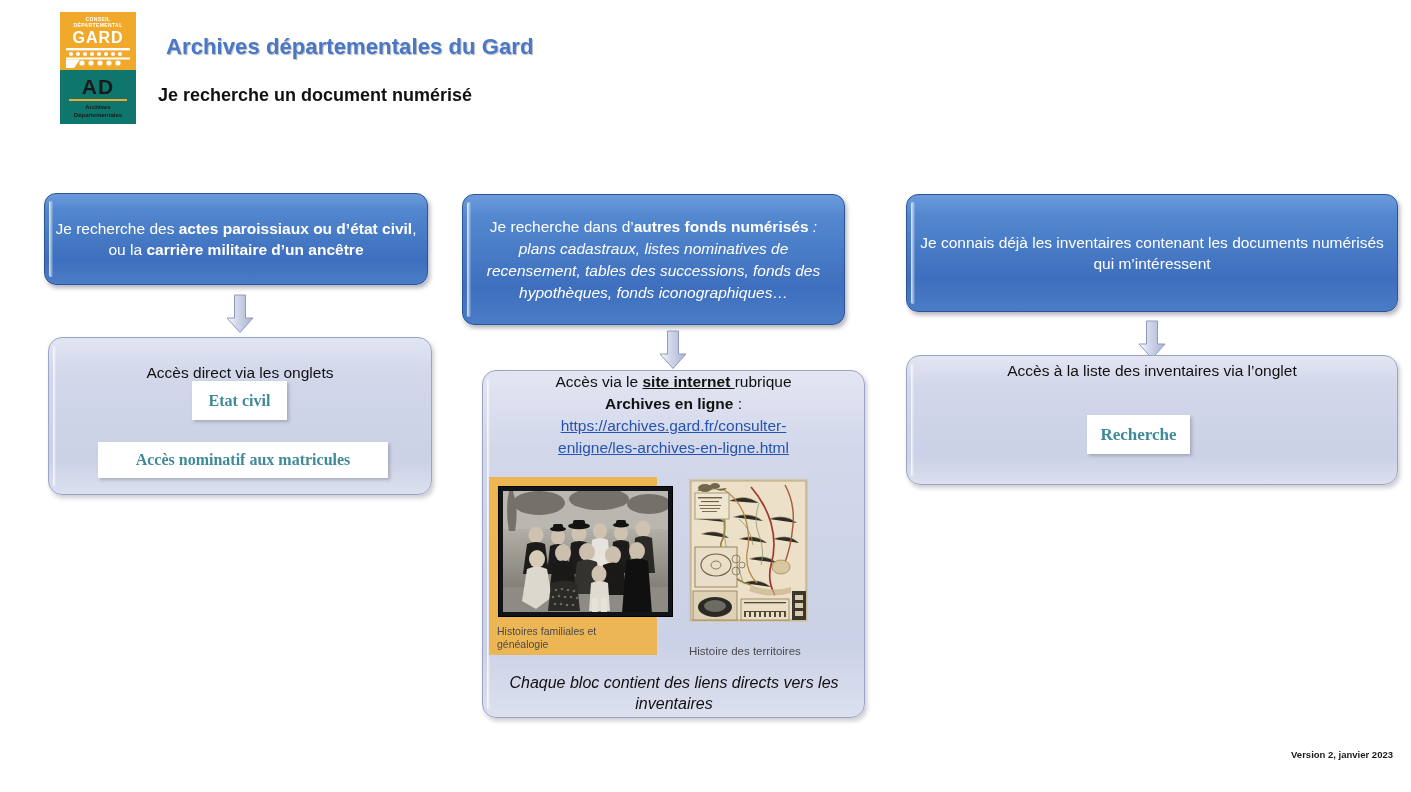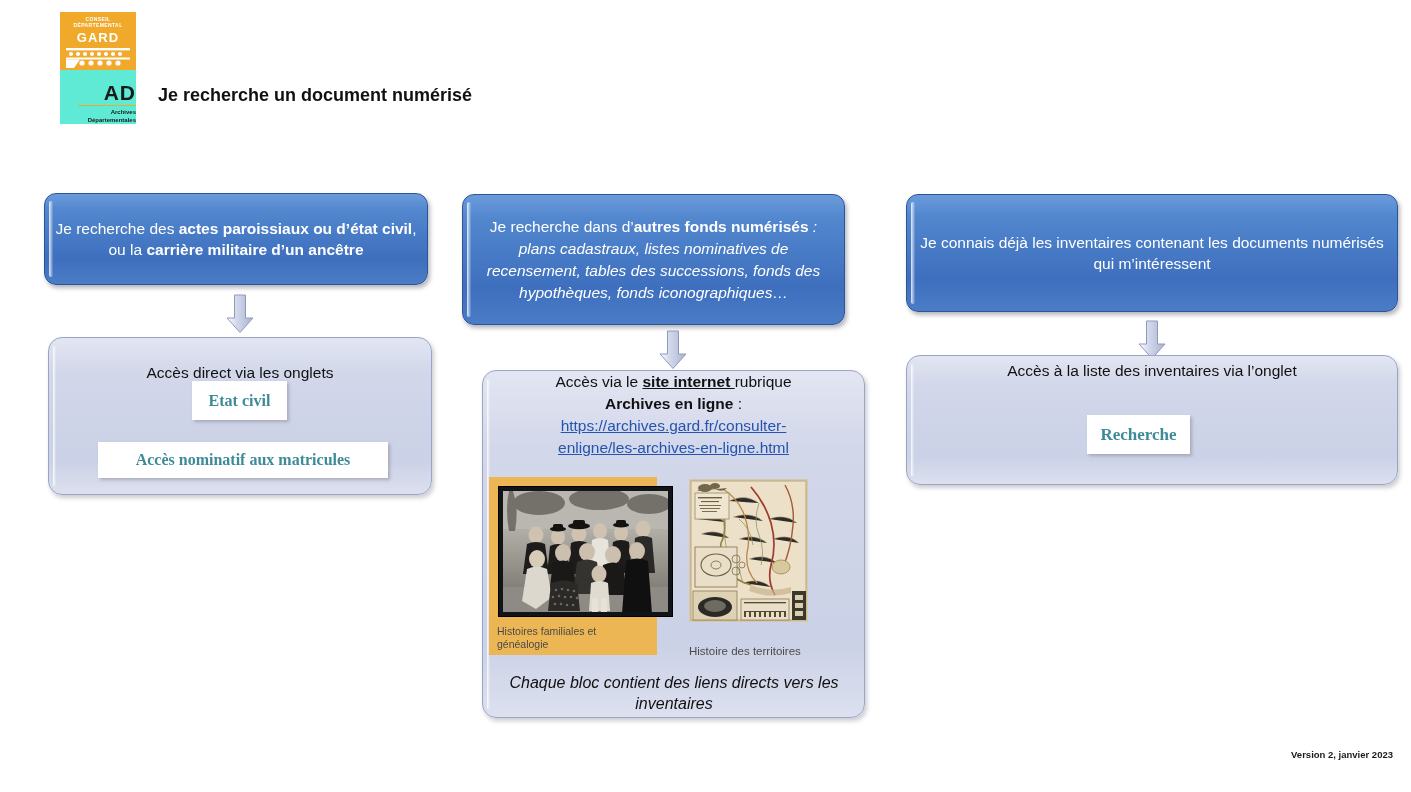--- a/index.html
+++ b/index.html
@@ -19,28 +19,28 @@
   .logo-top{
     width:76px;height:58px;background:#F0A92B;
     display:flex;flex-direction:column;align-items:center;
     padding-top:4px;box-sizing:border-box;position:relative;overflow:hidden;
   }
   .logo-cd{
     font-size:5px;color:#ffffff;letter-spacing:.4px;line-height:6px;
     text-align:center;font-weight:bold;
   }
   .logo-gard{
-    font-size:13px;color:#ffffff;font-weight:bold;letter-spacing:1px;
+    font-size:16px;color:#ffffff;font-weight:bold;letter-spacing:1px;
     line-height:18px;margin-top:1px;
   }
   .logo-aqueduc{position:absolute;left:6px;bottom:2px;width:64px;height:22px;}
   .logo-bot{
-    width:76px;height:54px;background:#5eead4;
-    display:flex;flex-direction:column;align-items:flex-end;justify-content:flex-start;
-    padding-top:12px;box-sizing:border-box;
+    width:76px;height:54px;background:#0f766e;
+    display:flex;flex-direction:column;align-items:center;justify-content:flex-start;
+    padding-top:6px;box-sizing:border-box;
   }
   .logo-ad{font-size:21px;font-weight:bold;color:#1a1a1a;line-height:22px;letter-spacing:1px;}
   .logo-rule{width:58px;height:2px;background:#F0A92B;margin:1px 0 2px 0;}
   .logo-sub{font-size:6px;font-weight:bold;color:#1a1a1a;line-height:8px;text-align:center;}
 
   .site-title{
     position:absolute;left:166px;top:34px;
     font-size:22px;font-weight:bold;color:#4A78C8;
     text-shadow:1px 1px 1px rgba(120,120,120,.55);
     letter-spacing:.1px;
@@ -174,20 +174,21 @@
       </svg>
     </div>
     <div class="logo-bot">
       <div class="logo-ad">AD</div>
       <div class="logo-rule"></div>
       <div class="logo-sub">Archives</div>
       <div class="logo-sub">Départementales</div>
     </div>
   </div>
 
+  <div class="site-title">Archives départementales du Gard</div>
   <div class="page-title">Je recherche un document numérisé</div>
 
   <div class="blue-box" style="left:44px;top:193px;width:384px;height:92px;">
     <div class="txt">
       <span>Je recherche des </span><b>actes paroissiaux ou d’état civil</b><span>, ou la </span><b>carrière militaire d’un ancêtre</b>
     </div>
   </div>
 
   <svg class="arrow" style="left:225px;top:294px;" viewBox="0 0 30 40">
     <defs>

